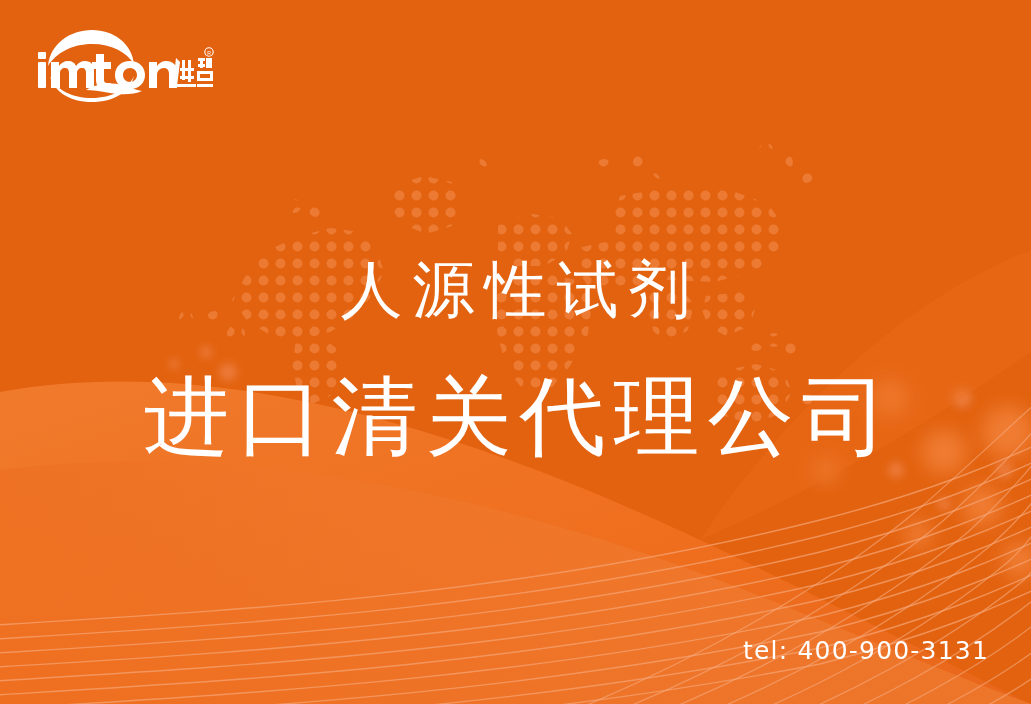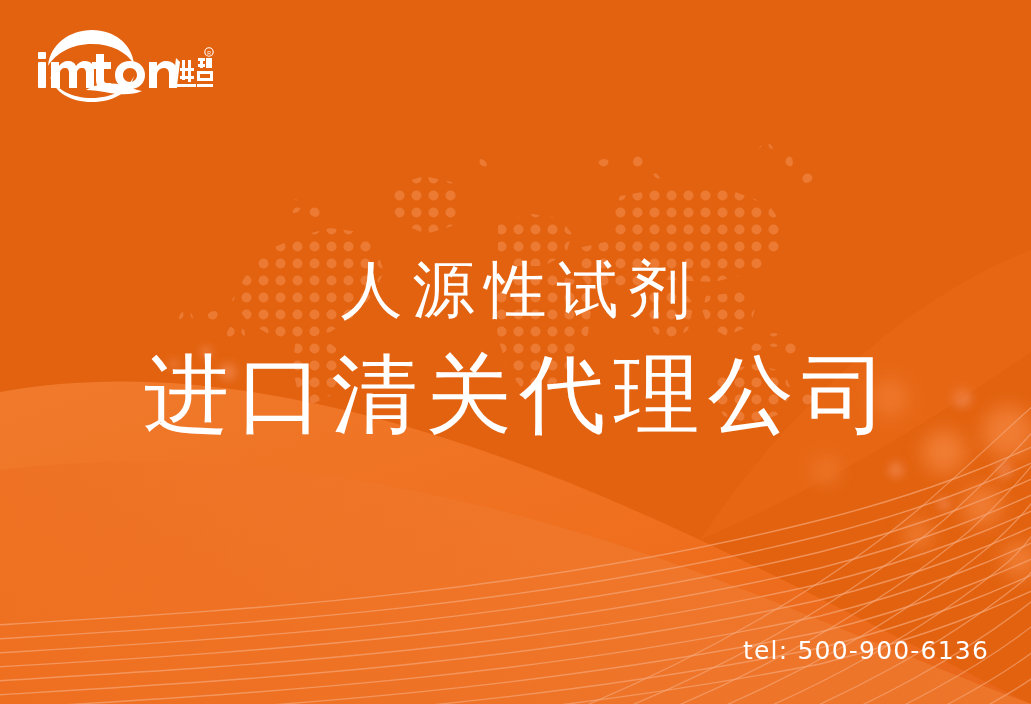--- a/index.html
+++ b/index.html
@@ -63,20 +63,21 @@
     font-size: 62px;
     line-height: 104px;
     letter-spacing: 10px;
     padding-left: 10px;
   }
   #headline-2 {
     font-size: 86px;
     line-height: 104px;
     letter-spacing: 8px;
     padding-left: 8px;
+    margin-top: 22px;
   }
 
   
   #tel {
     position: absolute;
     right: 42px;
     bottom: 39px;
     z-index: 25;
     color: #ffffff;
     font-family: "DejaVu Sans", "Liberation Sans", sans-serif;
@@ -280,15 +281,15 @@
         <text x="175" y="26.6" font-size="5.2" text-anchor="middle" font-family="Liberation Sans, sans-serif">R</text>
       </g>
     </svg>
   </div>
 
   <div id="headline">
     <span class="headline-line" id="headline-1">人源性试剂</span>
     <span class="headline-line" id="headline-2">进口清关代理公司</span>
   </div>
 
-  <div id="tel">tel: 500-900-6136</div>
+  <div id="tel">tel: 400-900-3131</div>
 
 </div>
 
 </body></html>

